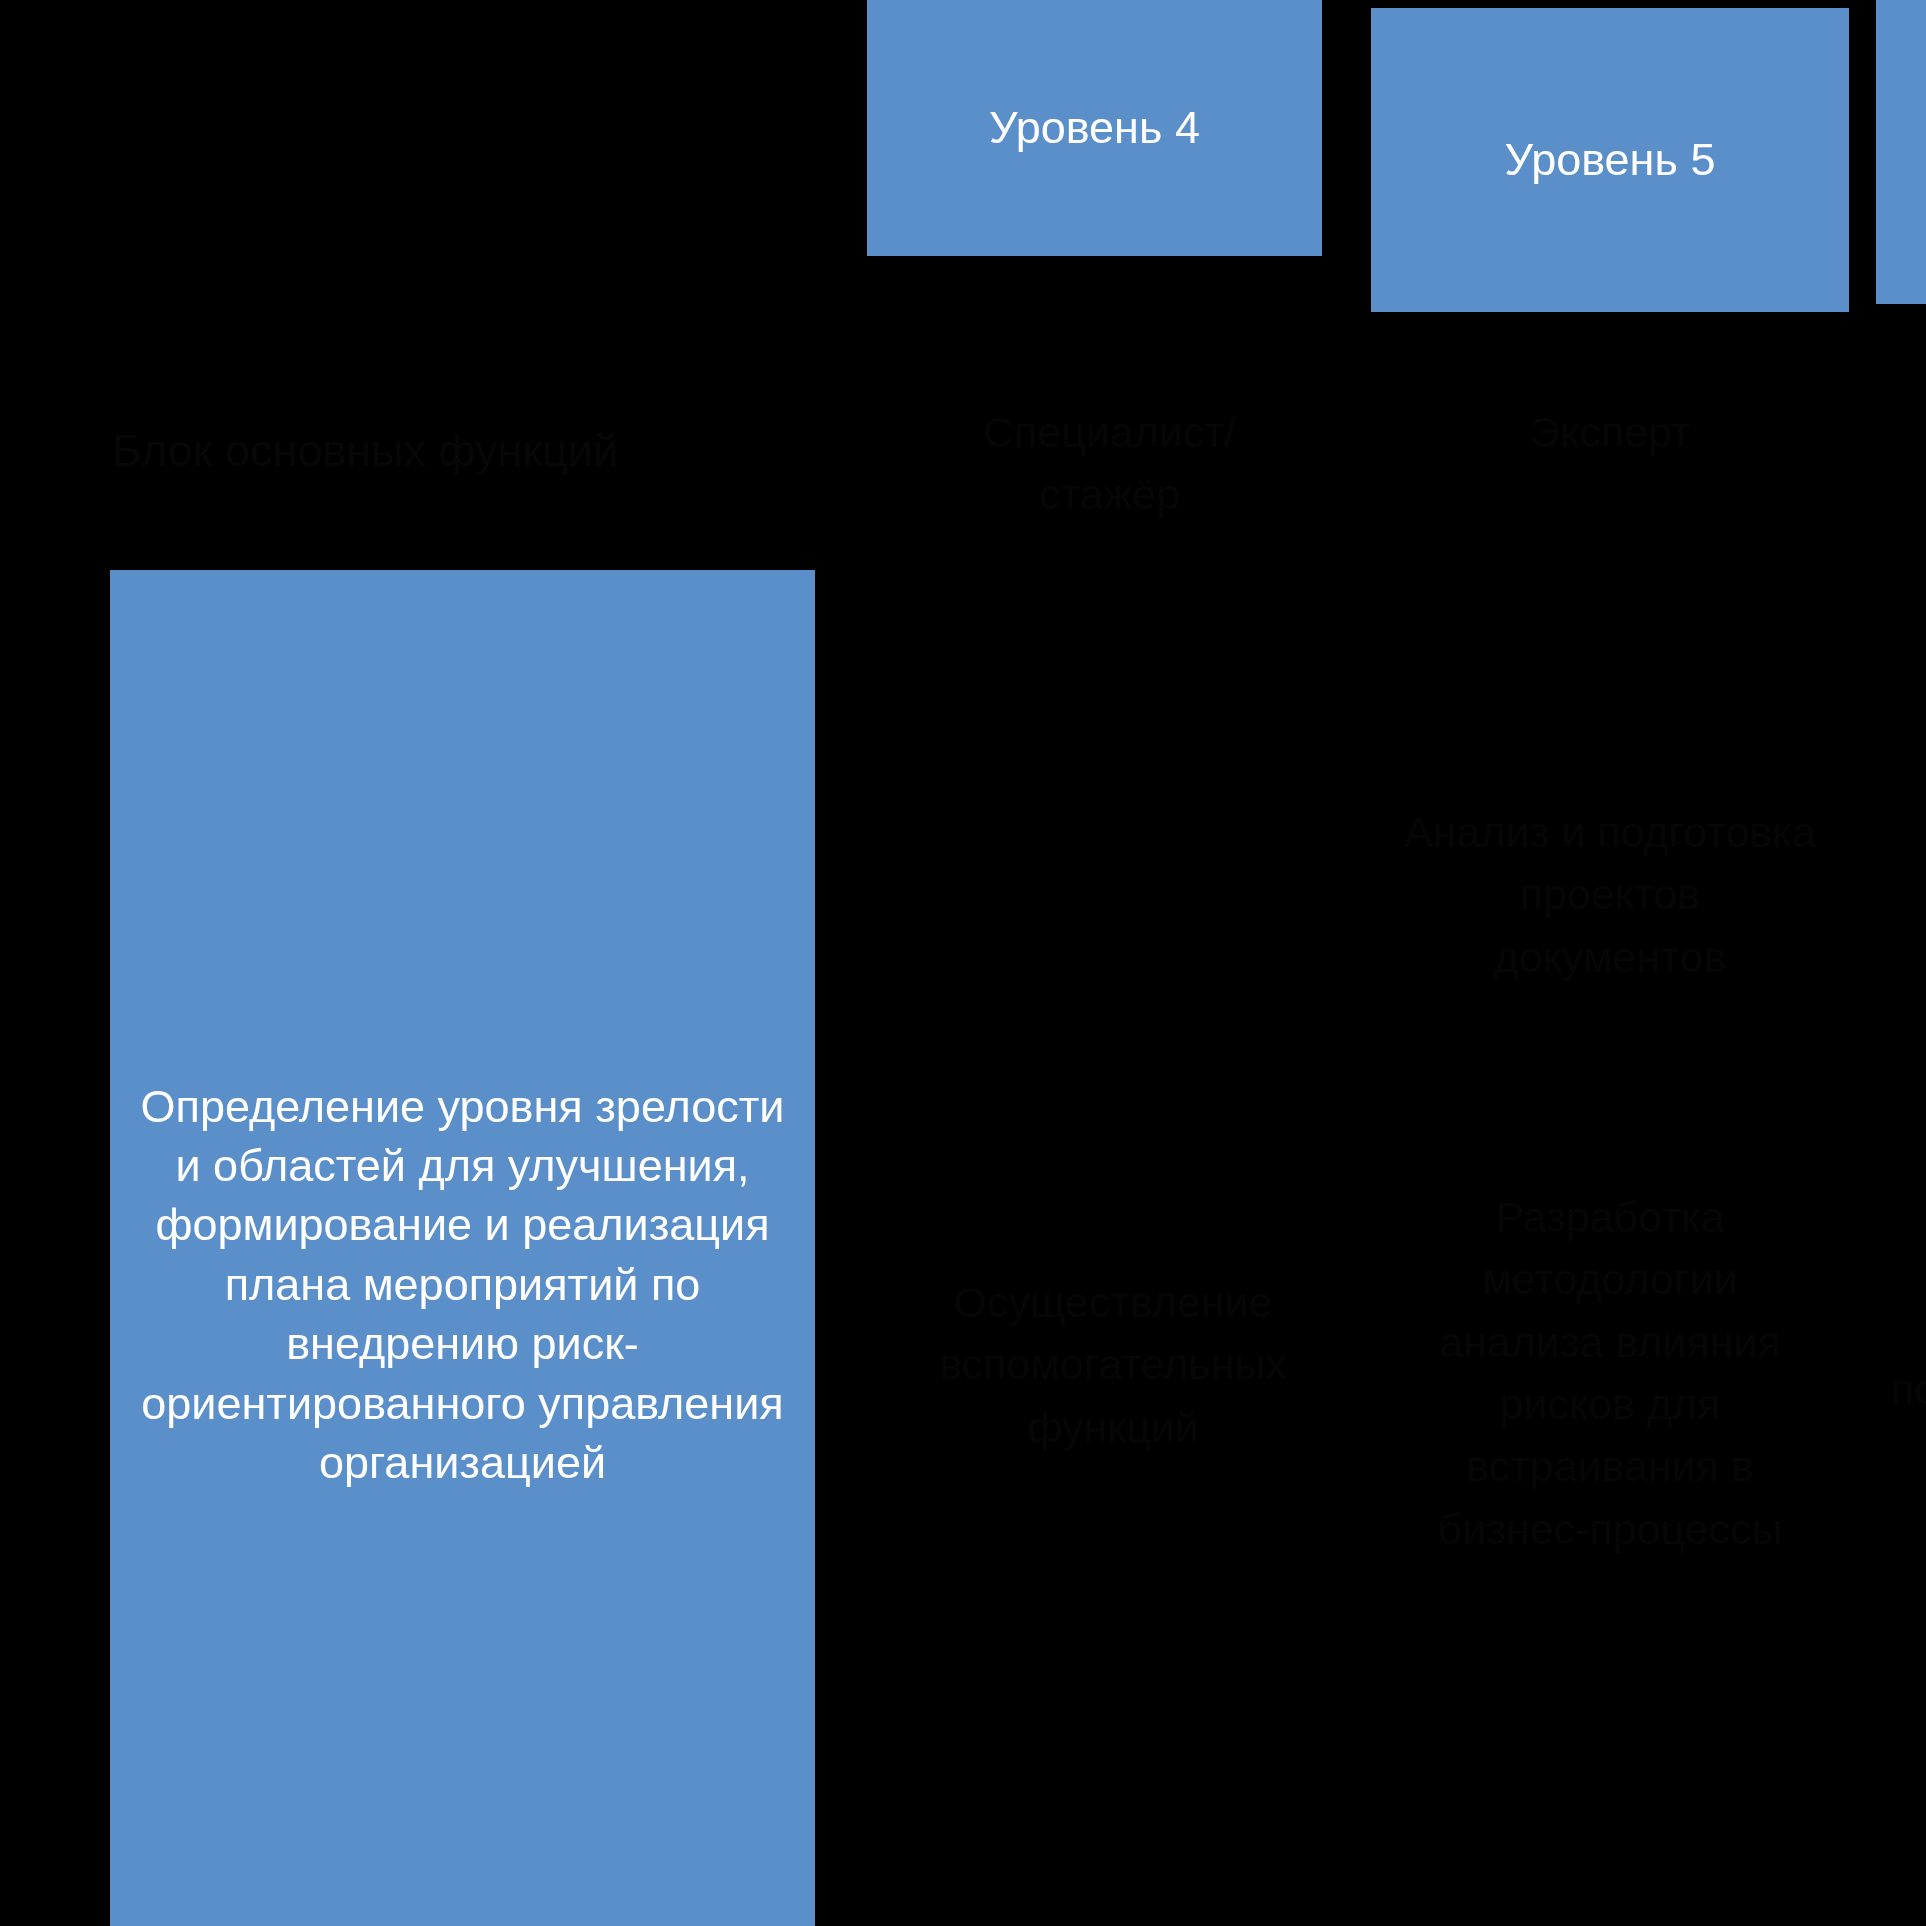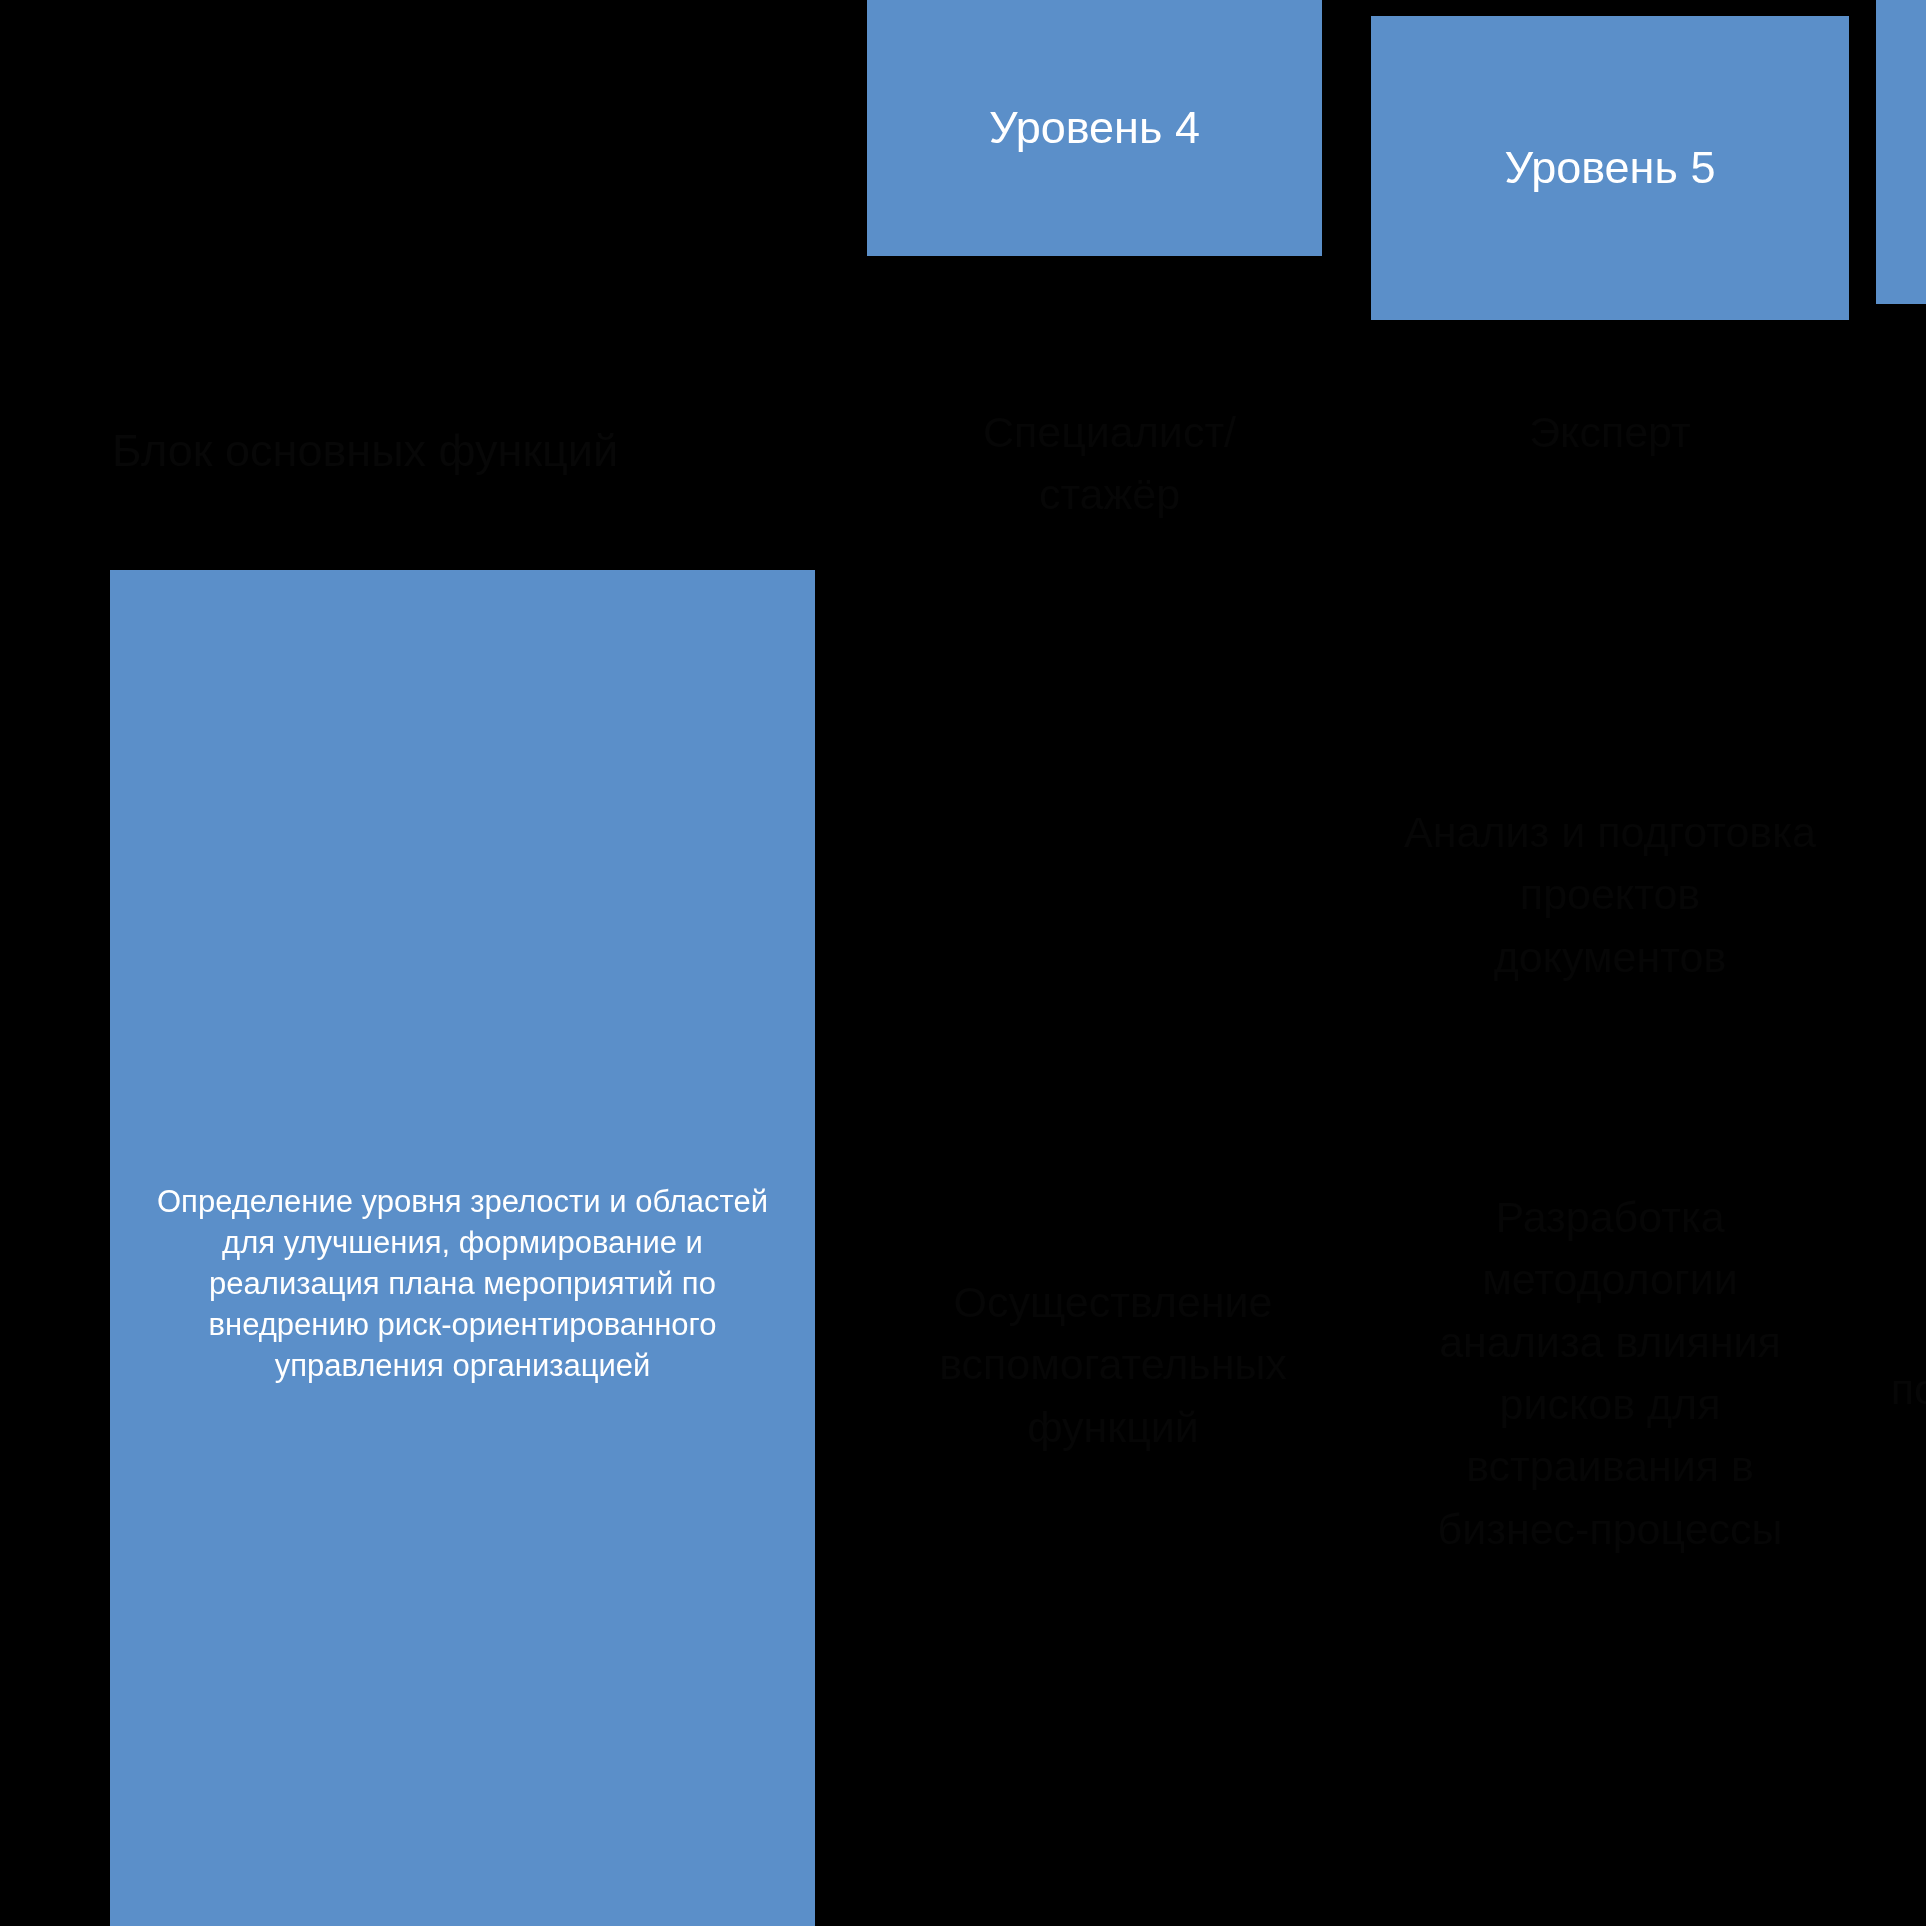--- a/index.html
+++ b/index.html
@@ -39,21 +39,21 @@
     position: absolute;
     background: #5B8FC9;
     box-sizing: border-box;
     display: flex;
     align-items: center;
     justify-content: center;
     padding: 15.4px 23px;
   }
   .left-panel .panel-text {
     color: #FFFFFF;
-    font-size: 31px;
+    font-size: 45px;
     line-height: 1.32;
     text-align: center;
     font-weight: 400;
   }
 
   
   .cell {
     position: absolute;
     box-sizing: border-box;
     display: flex;
@@ -81,21 +81,21 @@
 </style>
 </head>
 <body>
 
 <div id="root">
 
   <div class="level-header" style="left:867px; top:0px; width:455px; height:256px;">
     <span class="level-label">Уровень 4</span>
   </div>
 
-  <div class="level-header" style="left:1371px; top:16px; width:478px; height:304px;">
+  <div class="level-header" style="left:1371px; top:8px; width:478px; height:304px;">
     <span class="level-label">Уровень 5</span>
   </div>
 
   <div class="level-header" style="left:1876px; top:0px; width:474px; height:304px;">
     
   </div>
 
   <div class="cell row-label" style="left:112px; top:408px; width:763px; height:85px; align-items:center;">Блок основных функций</div>
 
   <div class="cell" style="left:940px; top:401px; width:339px; height:139px;">Специалист/ стажёр</div>

